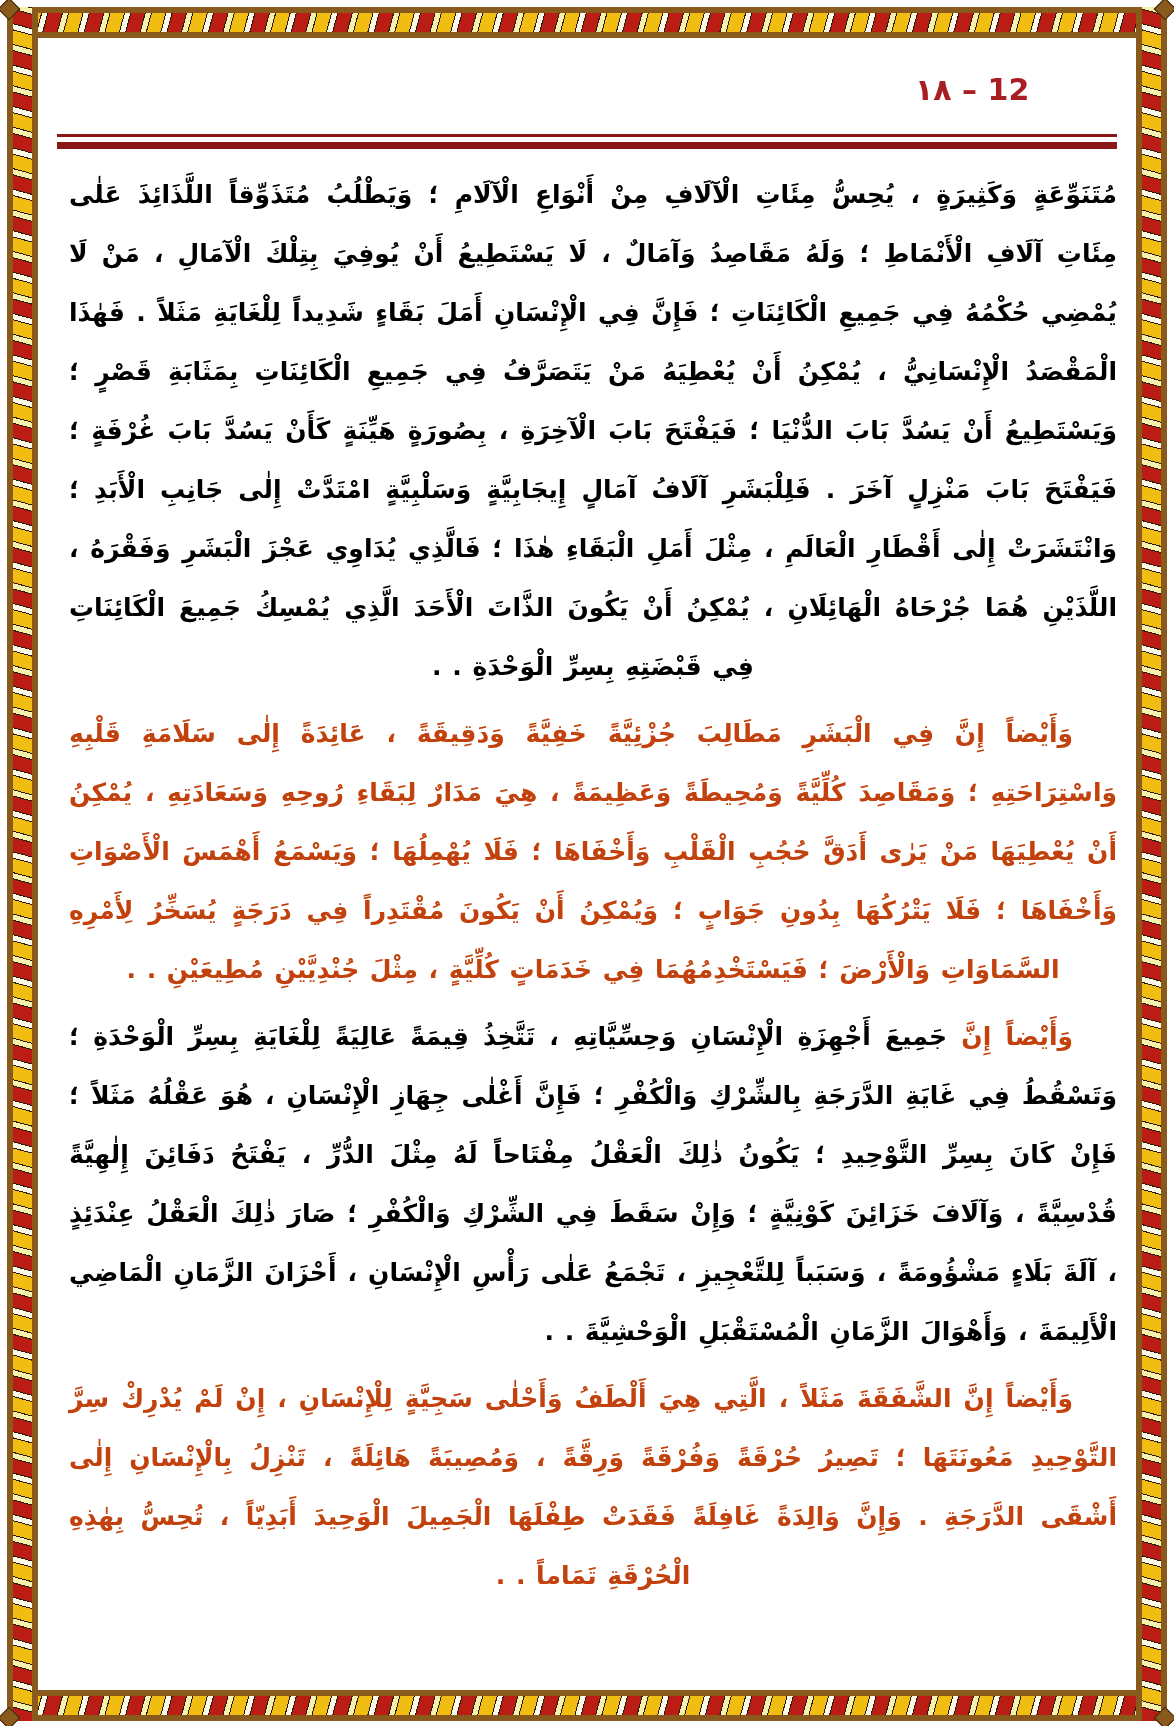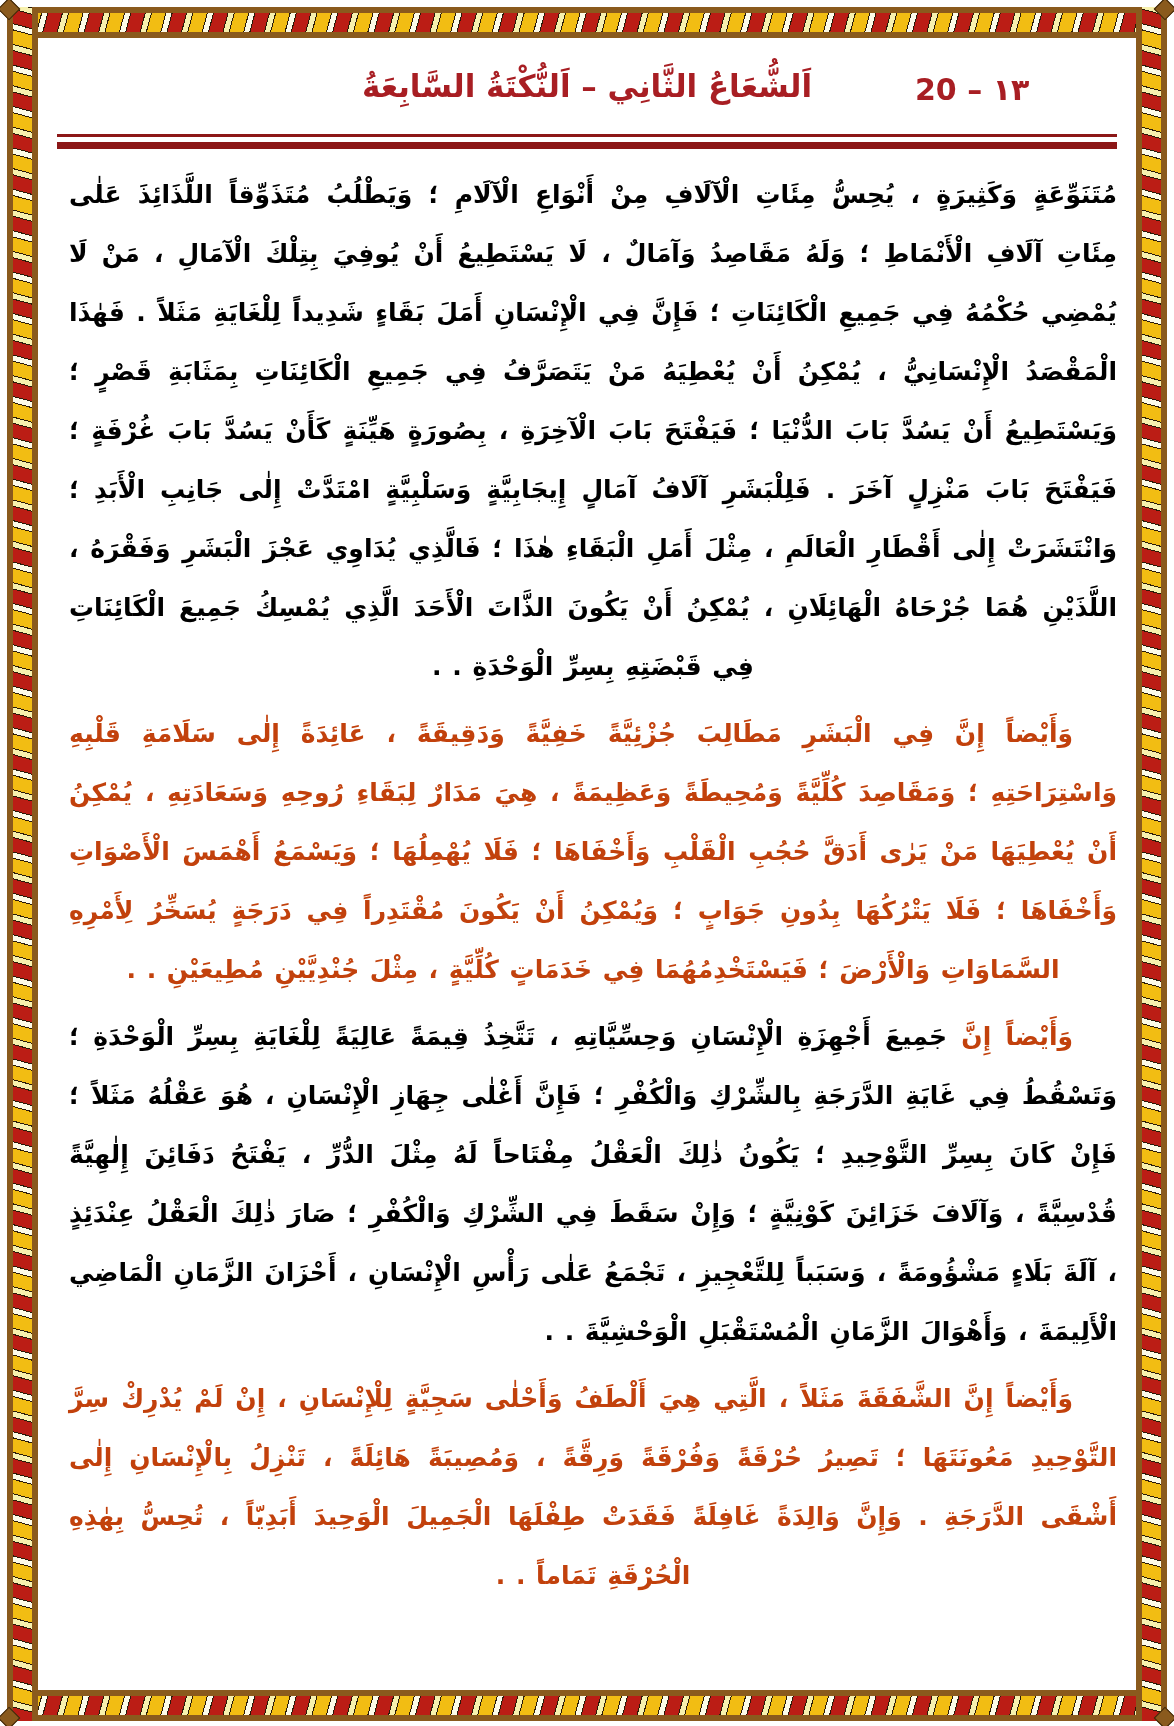--- a/index.html
+++ b/index.html
@@ -104,22 +104,21 @@
   <div class="frame frame-left"></div>
   <div class="frame frame-right"></div>
   <div class="corner c-tl"></div>
   <div class="corner c-tr"></div>
   <div class="corner c-bl"></div>
   <div class="corner c-br"></div>
 
   <div class="content">
 
     <header class="header">
-      <h1 class="title">اَلشُّعَاعُ الثَّانِي – اَلنُّكْتَةُ السَّابِعَةُ</h1>
-      <div class="page-ref">20 – ١٣</div>
+      <div class="page-ref">١٨ – 12</div>
     </header>
 
     <div class="rule"></div>
 
     <main class="body">
 
       <p class="para last-center">مُتَنَوِّعَةٍ وَكَثِيرَةٍ ، يُحِسُّ مِئَاتِ الْآلَافِ مِنْ أَنْوَاعِ الْآلَامِ ؛ وَيَطْلُبُ مُتَذَوِّقاً اللَّذَائِذَ عَلٰى مِئَاتِ آلَافِ الْأَنْمَاطِ ؛ وَلَهُ مَقَاصِدُ وَآمَالٌ ، لَا يَسْتَطِيعُ أَنْ يُوفِيَ بِتِلْكَ الْآمَالِ ، مَنْ لَا يُمْضِي حُكْمُهُ فِي جَمِيعِ الْكَائِنَاتِ ؛ فَإِنَّ فِي الْإِنْسَانِ أَمَلَ بَقَاءٍ شَدِيداً لِلْغَايَةِ مَثَلاً . فَهٰذَا الْمَقْصَدُ الْإِنْسَانِيُّ ، يُمْكِنُ أَنْ يُعْطِيَهُ مَنْ يَتَصَرَّفُ فِي جَمِيعِ الْكَائِنَاتِ بِمَثَابَةِ قَصْرٍ ؛ وَيَسْتَطِيعُ أَنْ يَسُدَّ بَابَ الدُّنْيَا ؛ فَيَفْتَحَ بَابَ الْآخِرَةِ ، بِصُورَةٍ هَيِّنَةٍ كَأَنْ يَسُدَّ بَابَ غُرْفَةٍ ؛ فَيَفْتَحَ بَابَ مَنْزِلٍ آخَرَ . فَلِلْبَشَرِ آلَافُ آمَالٍ إِيجَابِيَّةٍ وَسَلْبِيَّةٍ امْتَدَّتْ إِلٰى جَانِبِ الْأَبَدِ ؛ وَانْتَشَرَتْ إِلٰى أَقْطَارِ الْعَالَمِ ، مِثْلَ أَمَلِ الْبَقَاءِ هٰذَا ؛ فَالَّذِي يُدَاوِي عَجْزَ الْبَشَرِ وَفَقْرَهُ ، اللَّذَيْنِ هُمَا جُرْحَاهُ الْهَائِلَانِ ، يُمْكِنُ أَنْ يَكُونَ الذَّاتَ الْأَحَدَ الَّذِي يُمْسِكُ جَمِيعَ الْكَائِنَاتِ فِي قَبْضَتِهِ بِسِرِّ الْوَحْدَةِ . .</p>
 
       <p class="para red indent last-center">وَأَيْضاً إِنَّ فِي الْبَشَرِ مَطَالِبَ جُزْئِيَّةً خَفِيَّةً وَدَقِيقَةً ، عَائِدَةً إِلٰى سَلَامَةِ قَلْبِهِ وَاسْتِرَاحَتِهِ ؛ وَمَقَاصِدَ كُلِّيَّةً وَمُحِيطَةً وَعَظِيمَةً ، هِيَ مَدَارٌ لِبَقَاءِ رُوحِهِ وَسَعَادَتِهِ ، يُمْكِنُ أَنْ يُعْطِيَهَا مَنْ يَرٰى أَدَقَّ حُجُبِ الْقَلْبِ وَأَخْفَاهَا ؛ فَلَا يُهْمِلُهَا ؛ وَيَسْمَعُ أَهْمَسَ الْأَصْوَاتِ وَأَخْفَاهَا ؛ فَلَا يَتْرُكُهَا بِدُونِ جَوَابٍ ؛ وَيُمْكِنُ أَنْ يَكُونَ مُقْتَدِراً فِي دَرَجَةٍ يُسَخِّرُ لِأَمْرِهِ السَّمَاوَاتِ وَالْأَرْضَ ؛ فَيَسْتَخْدِمُهُمَا فِي خَدَمَاتٍ كُلِّيَّةٍ ، مِثْلَ جُنْدِيَّيْنِ مُطِيعَيْنِ . .</p>
 

